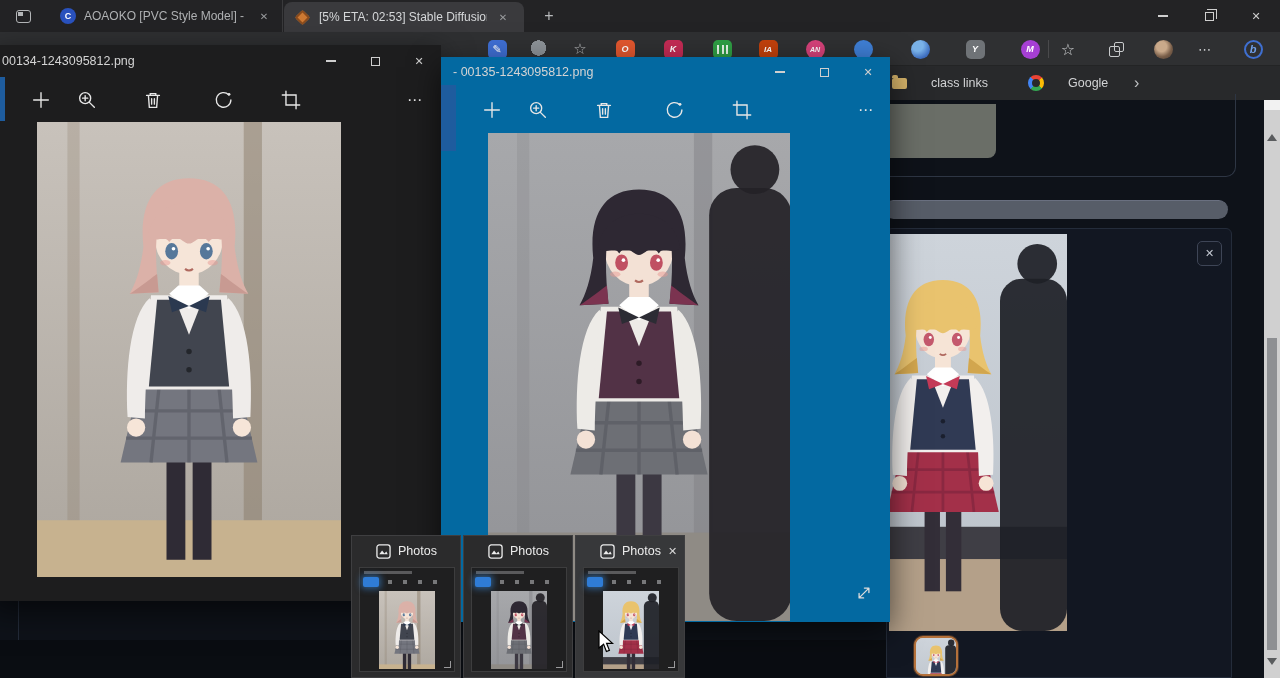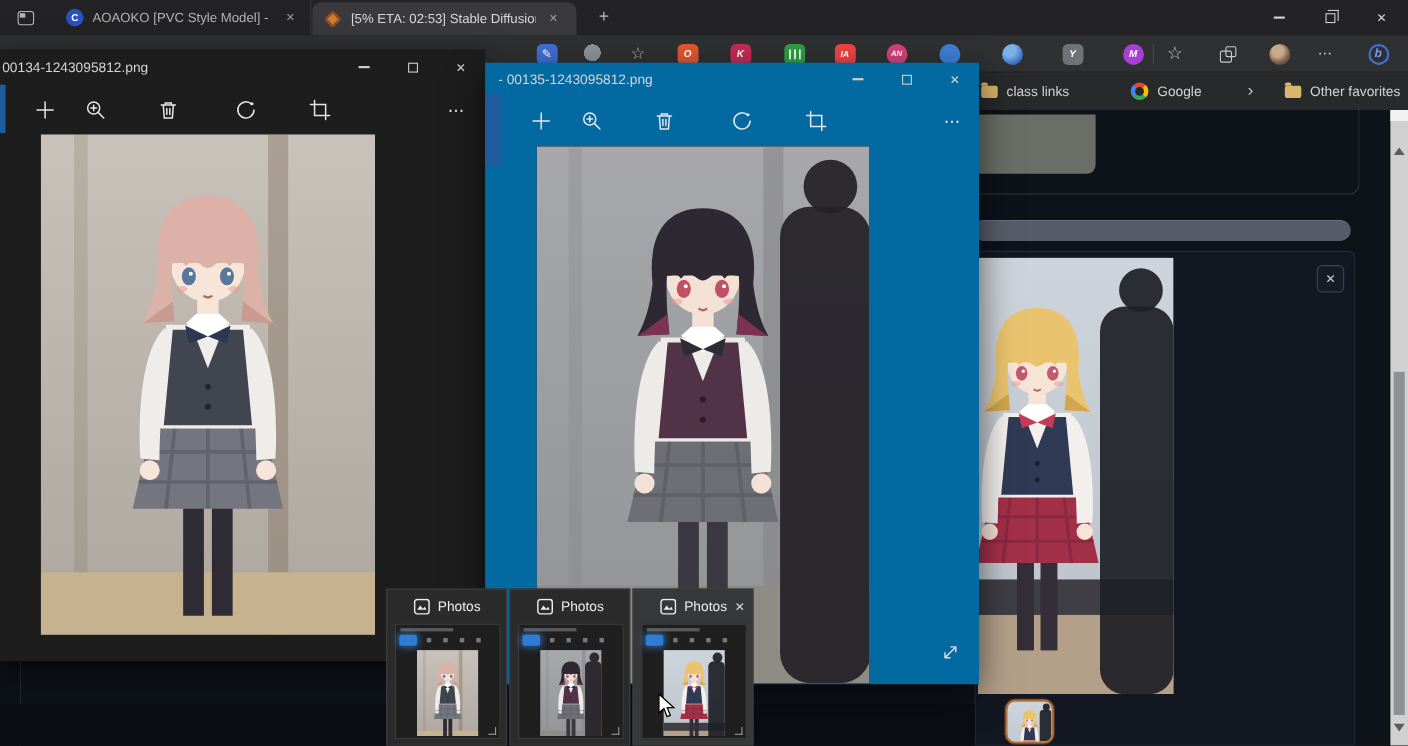--- a/index.html
+++ b/index.html
@@ -28,37 +28,37 @@
   .toolbarrow{position:absolute;left:0;top:32px;width:1280px;height:34px;background:#2f3032;border-bottom:1px solid #232425;}
   .tbi{position:absolute;top:7px;width:20px;height:20px;display:flex;align-items:center;justify-content:center;}
   .ic{display:flex;align-items:center;justify-content:center;width:19px;height:19px;border-radius:5px;font-size:9px;font-weight:bold;color:#fff;}
   .ic-pen{background:#3f6fd4;font-size:11px;}
   .ic-ghost{background:radial-gradient(circle at 50% 42%,#8d9398 0 52%,transparent 53%);border-radius:0;}
   .ic-star{color:#b8babc;font-size:15px;font-weight:normal;}
   .ic-o{background:#e2572f;}
   .ic-k{background:#c42b55;}
   .ic-cols{background:#2f9e44;position:relative;}
   .ic-cols::after{content:"";position:absolute;left:4px;top:5px;width:11px;height:9px;background:repeating-linear-gradient(90deg,#e8f5e8 0 2px,transparent 2px 4.5px);}
-  .ic-ia{background:#ef4444;font-size:8px;}
+  .ic-ia{background:#c2410c;font-size:8px;}
   .ic-an{background:#d6427a;border-radius:50%;font-size:7px;}
   .ic-dot{background:#3f7fd6;border-radius:50%;}
   .ic-globe{border-radius:50%;background:radial-gradient(circle at 35% 30%,#7ab2e8 0 30%,#3f6fc0 70%,#2a4e90);}
   .ic-y{background:#6f7377;}
   .ic-m{background:#a63fd4;border-radius:50%;}
   .ic-fav{color:#c8cacc;font-size:16px;font-weight:normal;}
   .ic-coll{position:relative;}
   .ic-coll::before{content:"";position:absolute;left:3px;top:6px;width:9px;height:9px;border:1.4px solid #c8cacc;border-radius:2px;}
   .ic-coll::after{content:"";position:absolute;left:8px;top:2px;width:8px;height:8px;border:1.4px solid #c8cacc;border-radius:2px;}
   .ic-profile{border-radius:50%;background:radial-gradient(circle at 40% 35%,#c9a98a 0 30%,#7a5f4a 60%,#4a3a30);}
   .ic-more{color:#c8cacc;font-size:13px;letter-spacing:1px;font-weight:normal;}
   .ic-bing{border-radius:50%;border:2px solid #3f6fd0;color:#6f9fe8;font-size:11px;font-style:italic;}
   .tb-divider{position:absolute;left:1048px;top:8px;width:1px;height:18px;background:#4a4a4c;}
 
   .favbar{position:absolute;left:0;top:66px;width:1280px;height:34px;background:#28292b;}
-  .favitem{position:absolute;top:0;height:34px;display:flex;align-items:center;gap:8px;color:#d2d3d5;font-size:12.5px;}
+  .favitem{position:absolute;top:0;height:34px;display:flex;align-items:center;gap:24px;color:#d2d3d5;font-size:12.5px;}
   .folder{width:15px;height:11px;background:#d9b66b;border-radius:2px;position:relative;flex:none;}
   .folder::before{content:"";position:absolute;top:-3px;left:0;width:6px;height:3px;background:#d9b66b;border-radius:2px 2px 0 0;}
   .gicon{width:16px;height:16px;border-radius:50%;background:conic-gradient(from -45deg,#ea4335 0 25%,#fbbc05 0 50%,#34a853 0 75%,#4285f4 0 100%);position:relative;flex:none;}
   .gicon::after{content:"";position:absolute;left:4px;top:4px;width:8px;height:8px;border-radius:50%;background:#28292b;}
   .chevron{position:absolute;left:1134px;top:0;height:34px;display:flex;align-items:center;color:#c0c2c4;font-size:16px;}
 
   
   .sdpage{position:absolute;left:0;top:100px;width:1280px;height:578px;background:#0e1219;}
   .sd-vline{position:absolute;left:18px;top:0;width:1px;height:578px;background:#232b39;}
   .sd-panel1{position:absolute;left:872px;top:-6px;width:364px;height:83px;border:1px solid #2e3644;border-top:none;border-radius:0 0 10px 10px;}
@@ -199,24 +199,20 @@
   <div class="favbar">
     <div class="favitem" style="left:892px">
       <span class="folder"></span>
       <span>class links</span>
     </div>
     <div class="favitem" style="left:1028px">
       <span class="gicon"></span>
       <span>Google</span>
     </div>
     <div class="chevron">›</div>
-    <div class="favitem" style="left:1168px">
-      <span class="folder"></span>
-      <span>Other favorites</span>
-    </div>
   </div>
 
   <div class="sdpage">
     <div class="sd-vline"></div>
     <div class="sd-panel1"></div>
     <div class="sd-grayrect"></div>
     <div class="sd-graybar"></div>
 
     <div class="sd-gallery">
       <div class="sd-img">

